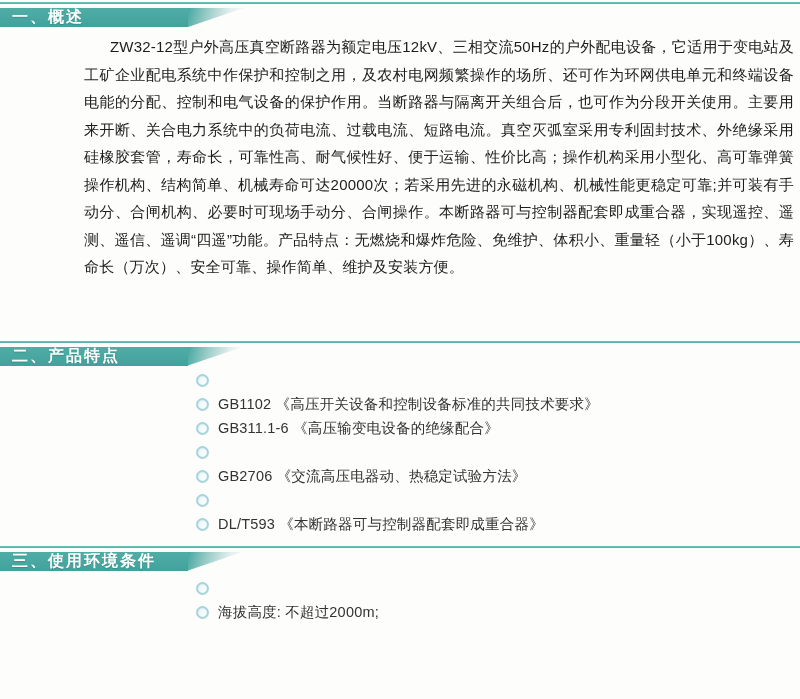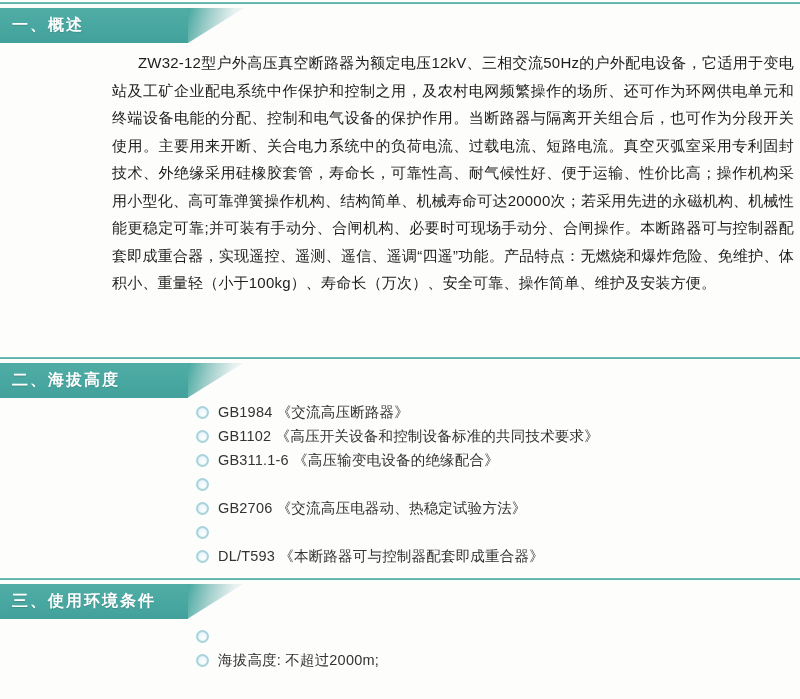--- a/index.html
+++ b/index.html
@@ -18,21 +18,21 @@
     height: 2px;
     background: linear-gradient(to bottom, #7cc3be, #4faca5);
     width: 100%;
   }
 
   
   .banner {
     position: relative;
     margin-top: 4px;
     width: 176px;
-    height: 35px;
+    height: 19px;
     background: linear-gradient(to bottom, #4fada6, #42a29b);
     color: #ffffff;
     font-weight: bold;
     font-size: 16px;
     letter-spacing: 2px;
     display: flex;
     align-items: center;
     padding-left: 12px;
     text-shadow: 0 1px 1px rgba(0,0,0,0.15);
   }
@@ -41,21 +41,21 @@
     position: absolute;
     left: 100%;
     top: 0;
     width: 56px;
     height: 100%;
     background: linear-gradient(105deg, #46a8a1 0%, #9dcdc9 35%, #e3efee 70%, rgba(255,255,255,0) 100%);
     clip-path: polygon(0 0, 100% 0, 0 100%);
   }
 
   
-  .content { margin-left: 112px; margin-right: 6px; }
+  .content { margin-left: 84px; margin-right: 6px; }
 
   .overview-text {
     margin-top: 6px;
     font-size: 15px;
     line-height: 27.5px;
     color: #1d1d1d;
     text-align: justify;
     text-indent: 26px;
     letter-spacing: 0.2px;
   }
@@ -94,26 +94,25 @@
   <div class="content">
     <p class="overview-text">ZW32-12型户外高压真空断路器为额定电压12kV、三相交流50Hz的户外配电设备，它适用于变电站及工矿企业配电系统中作保护和控制之用，及农村电网频繁操作的场所、还可作为环网供电单元和终端设备电能的分配、控制和电气设备的保护作用。当断路器与隔离开关组合后，也可作为分段开关使用。主要用来开断、关合电力系统中的负荷电流、过载电流、短路电流。真空灭弧室采用专利固封技术、外绝缘采用硅橡胶套管，寿命长，可靠性高、耐气候性好、便于运输、性价比高；操作机构采用小型化、高可靠弹簧操作机构、结构简单、机械寿命可达20000次；若采用先进的永磁机构、机械性能更稳定可靠;并可装有手动分、合闸机构、必要时可现场手动分、合闸操作。本断路器可与控制器配套即成重合器，实现遥控、遥测、遥信、遥调“四遥”功能。产品特点：无燃烧和爆炸危险、免维护、体积小、重量轻（小于100kg）、寿命长（万次）、安全可靠、操作简单、维护及安装方便。</p>
   </div>
 </div>
 
 <div class="gap-s2"></div>
 
 <div class="section section-standards">
   <div class="rule"></div>
   <div class="banner">
-    <span>二、海拔高度</span>
+    <span>二、产品特点</span>
   </div>
   <div class="list">
       <div class="li">
         <span class="ring"></span>
-        <span class="li-text">GB1984 《交流高压断路器》</span>
       </div>
       <div class="li">
         <span class="ring"></span>
         <span class="li-text">GB1102 《高压开关设备和控制设备标准的共同技术要求》</span>
       </div>
       <div class="li">
         <span class="ring"></span>
         <span class="li-text">GB311.1-6 《高压输变电设备的绝缘配合》</span>
       </div>
       <div class="li">

